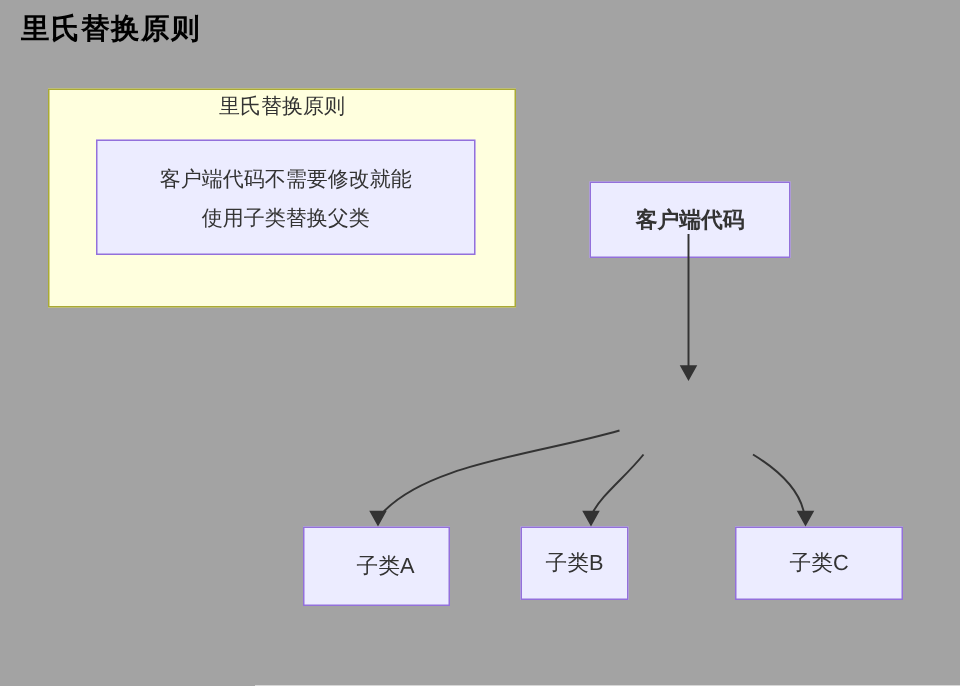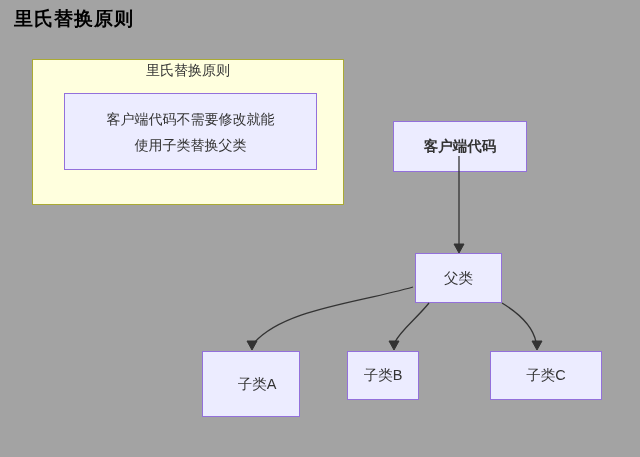--- a/index.html
+++ b/index.html
@@ -51,21 +51,21 @@
     display: flex;
     align-items: center;
     justify-content: center;
     color: #333333;
     font-size: 14.5px;
     text-align: center;
   }
   .node-note   { left: 64px;  top: 93px;  width: 253px; height: 77px; line-height: 26px; font-size: 14px; }
   .node-client { left: 393px; top: 121px; width: 134px; height: 51px; font-weight: bold; }
   .node-parent { left: 415px; top: 253px; width: 87px;  height: 50px; }
-  .node-child-a{ left: 202px; top: 351px; width: 98px;  height: 66px; padding-left: 12px; }
+  .node-child-a{ left: 202px; top: 351px; width: 98px;  height: 53px; padding-left: 12px; }
   .node-child-b{ left: 347px; top: 351px; width: 72px;  height: 49px; }
   .node-child-c{ left: 490px; top: 351px; width: 112px;  height: 49px; }
   .edges {
     position: absolute;
     left: 0;
     top: 0;
     width: 640px;
     height: 457px;
     pointer-events: none;
   }
@@ -86,23 +86,20 @@
     <div>
       <div>客户端代码不需要修改就能</div>
       <div>使用子类替换父类</div>
     </div>
   </div>
 
   <div class="node node-client">
     <span>客户端代码</span>
   </div>
 
-  <div class="node node-parent">
-    <span>父类</span>
-  </div>
 
   <div class="node node-child-a">
     <span>子类A</span>
   </div>
 
   <div class="node node-child-b">
     <span>子类B</span>
   </div>
 
   <div class="node node-child-c">

